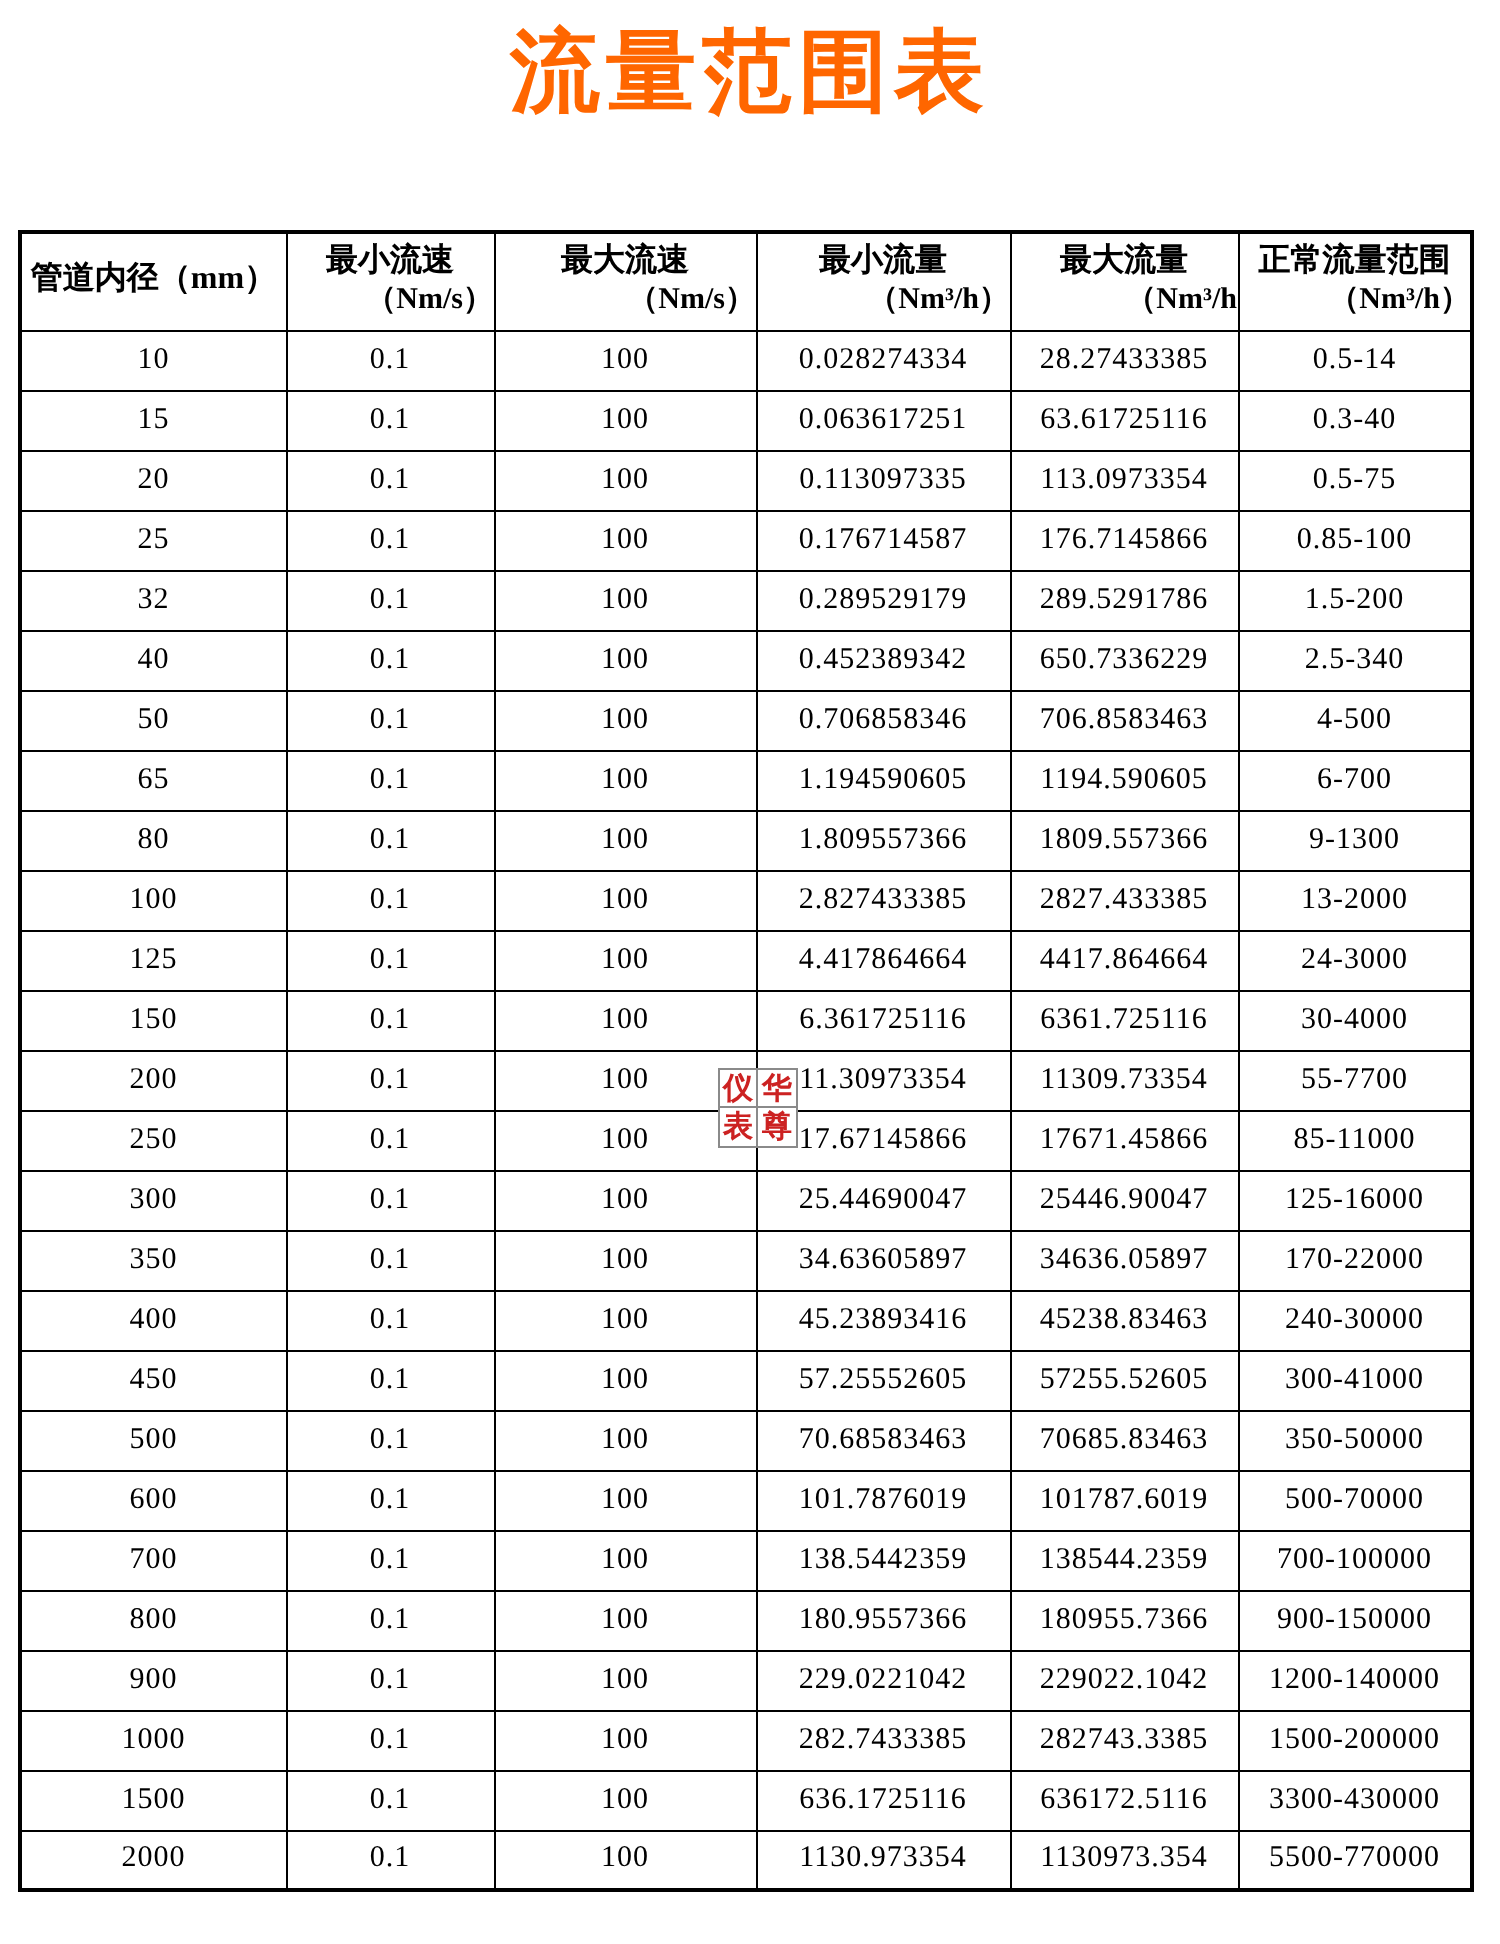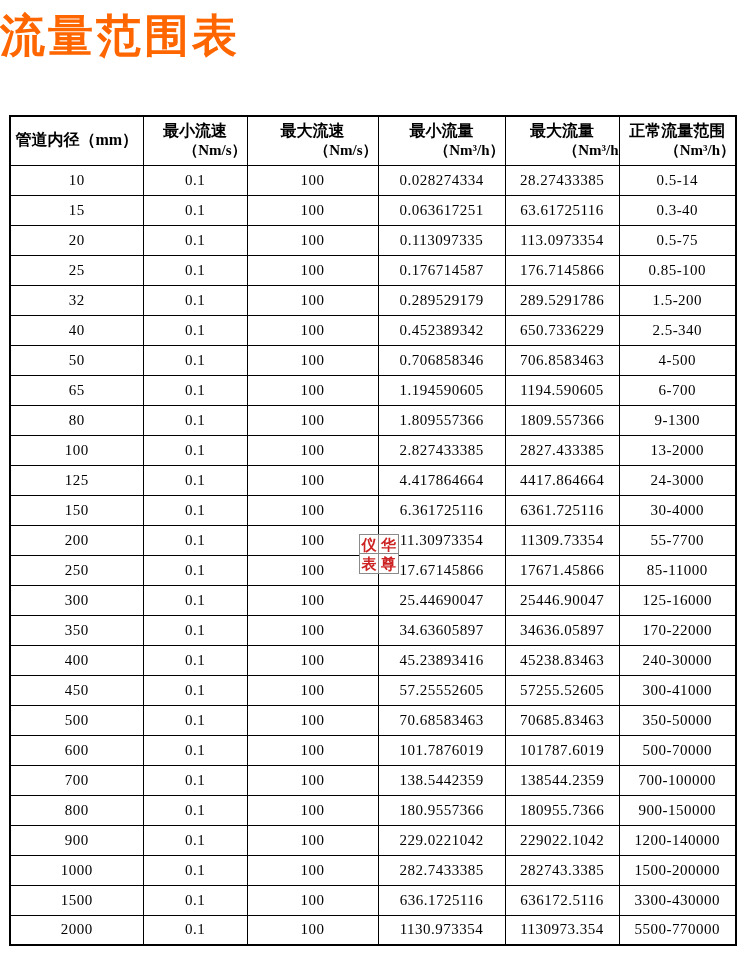--- a/index.html
+++ b/index.html
@@ -9,21 +9,21 @@
     height: 972px;
     background: #ffffff;
     font-family: "Liberation Serif", "DejaVu Serif", serif;
     overflow: hidden;
   }
   .page-title {
     position: absolute;
     left: 0; top: 6px;
     width: 100%;
     margin: 0;
-    text-align: left;
+    text-align: center;
     font-family: "Liberation Sans", "DejaVu Sans", sans-serif;
     font-weight: 700;
     font-size: 45px;
     letter-spacing: 3px;
     color: #ff6600;
   }
   table.flow-table {
     position: absolute;
     left: 9px;
     top: 115px;

